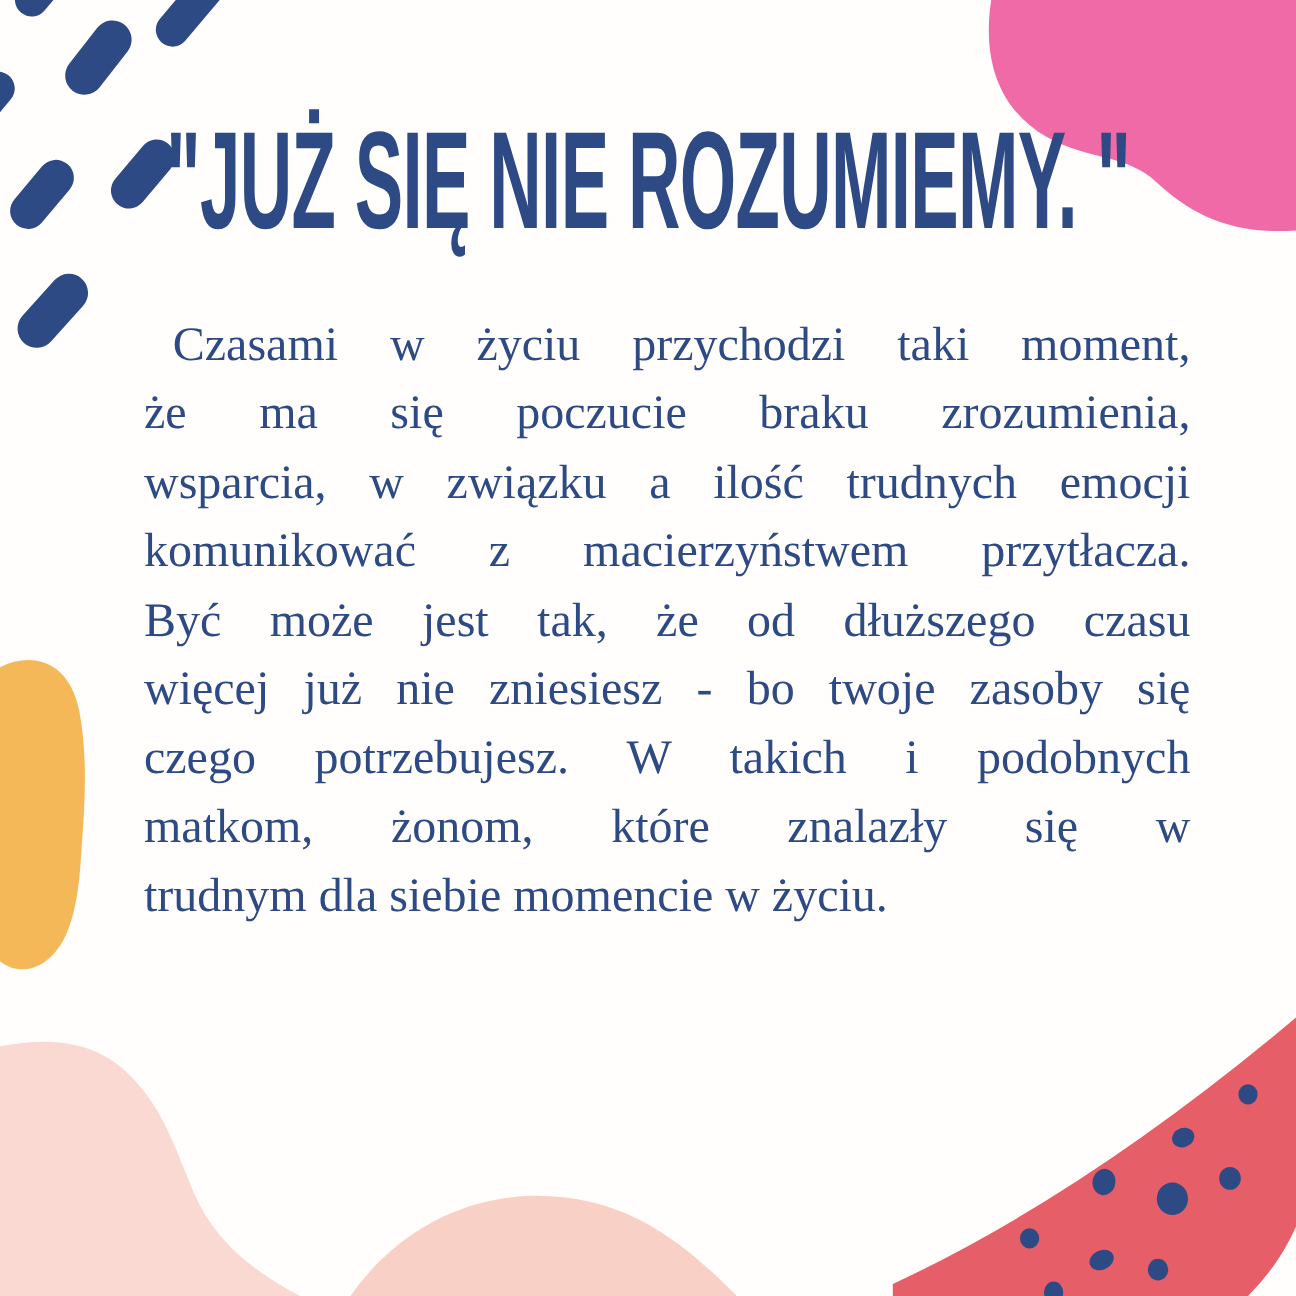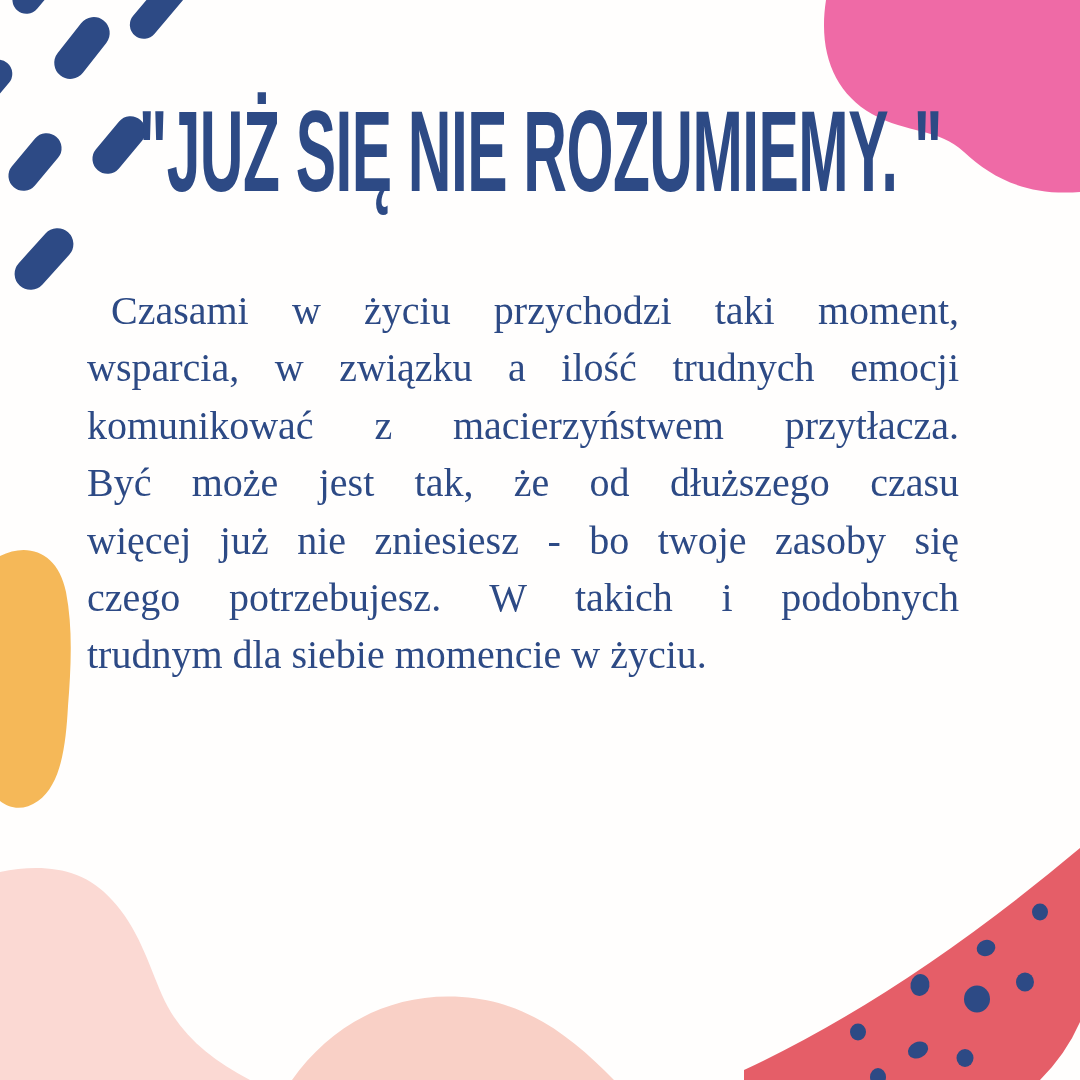--- a/index.html
+++ b/index.html
@@ -50,26 +50,25 @@
     font-weight: bold;
     font-size: 110px;
     line-height: 1;
     white-space: nowrap;
     letter-spacing: -1px;
     transform: scale(0.55, 1.05);
   }
 
   .bodytext {
     position: absolute;
-    left: 87px;
+    left: 120px;
     top: 258px;
     width: 872px;
     z-index: 2;
     color: var(--navy, #2d4a85);
-    margin-top: 24px;
   }
   .bline {
     font-size: 40px;
     line-height: 57.4px;
     text-align: justify;
     text-align-last: justify;
     white-space: normal;
   }
   .bline.first { text-indent: 24px; }
   .bline.last  { text-align-last: left; }
@@ -113,21 +112,23 @@
     <div class="pill" style="left:20px;  top:129px; width:30px; height:66px; transform:rotate(40deg);"></div>
     <div class="pill" style="left:28px;  top:223px; width:32px; height:72px; transform:rotate(42deg);"></div>
   </div>
 
   <h1 class="title">
     <span class="title-inner">"JUŻ SIĘ NIE ROZUMIEMY. "</span>
   </h1>
 
   <div class="bodytext">
       <div class="bline first">Czasami w życiu przychodzi taki moment,</div>
+      <div class="bline">że ma się poczucie braku zrozumienia,</div>
       <div class="bline">wsparcia, w związku a ilość trudnych emocji</div>
       <div class="bline">komunikować z macierzyństwem przytłacza.</div>
       <div class="bline">Być może jest tak, że od dłuższego czasu</div>
       <div class="bline">więcej już nie zniesiesz - bo twoje zasoby się</div>
       <div class="bline">czego potrzebujesz. W takich i podobnych</div>
+      <div class="bline">matkom, żonom, które znalazły się w</div>
       <div class="bline last">trudnym dla siebie momencie w życiu.</div>
     </div>
 
 </div>
 
 </body></html>

